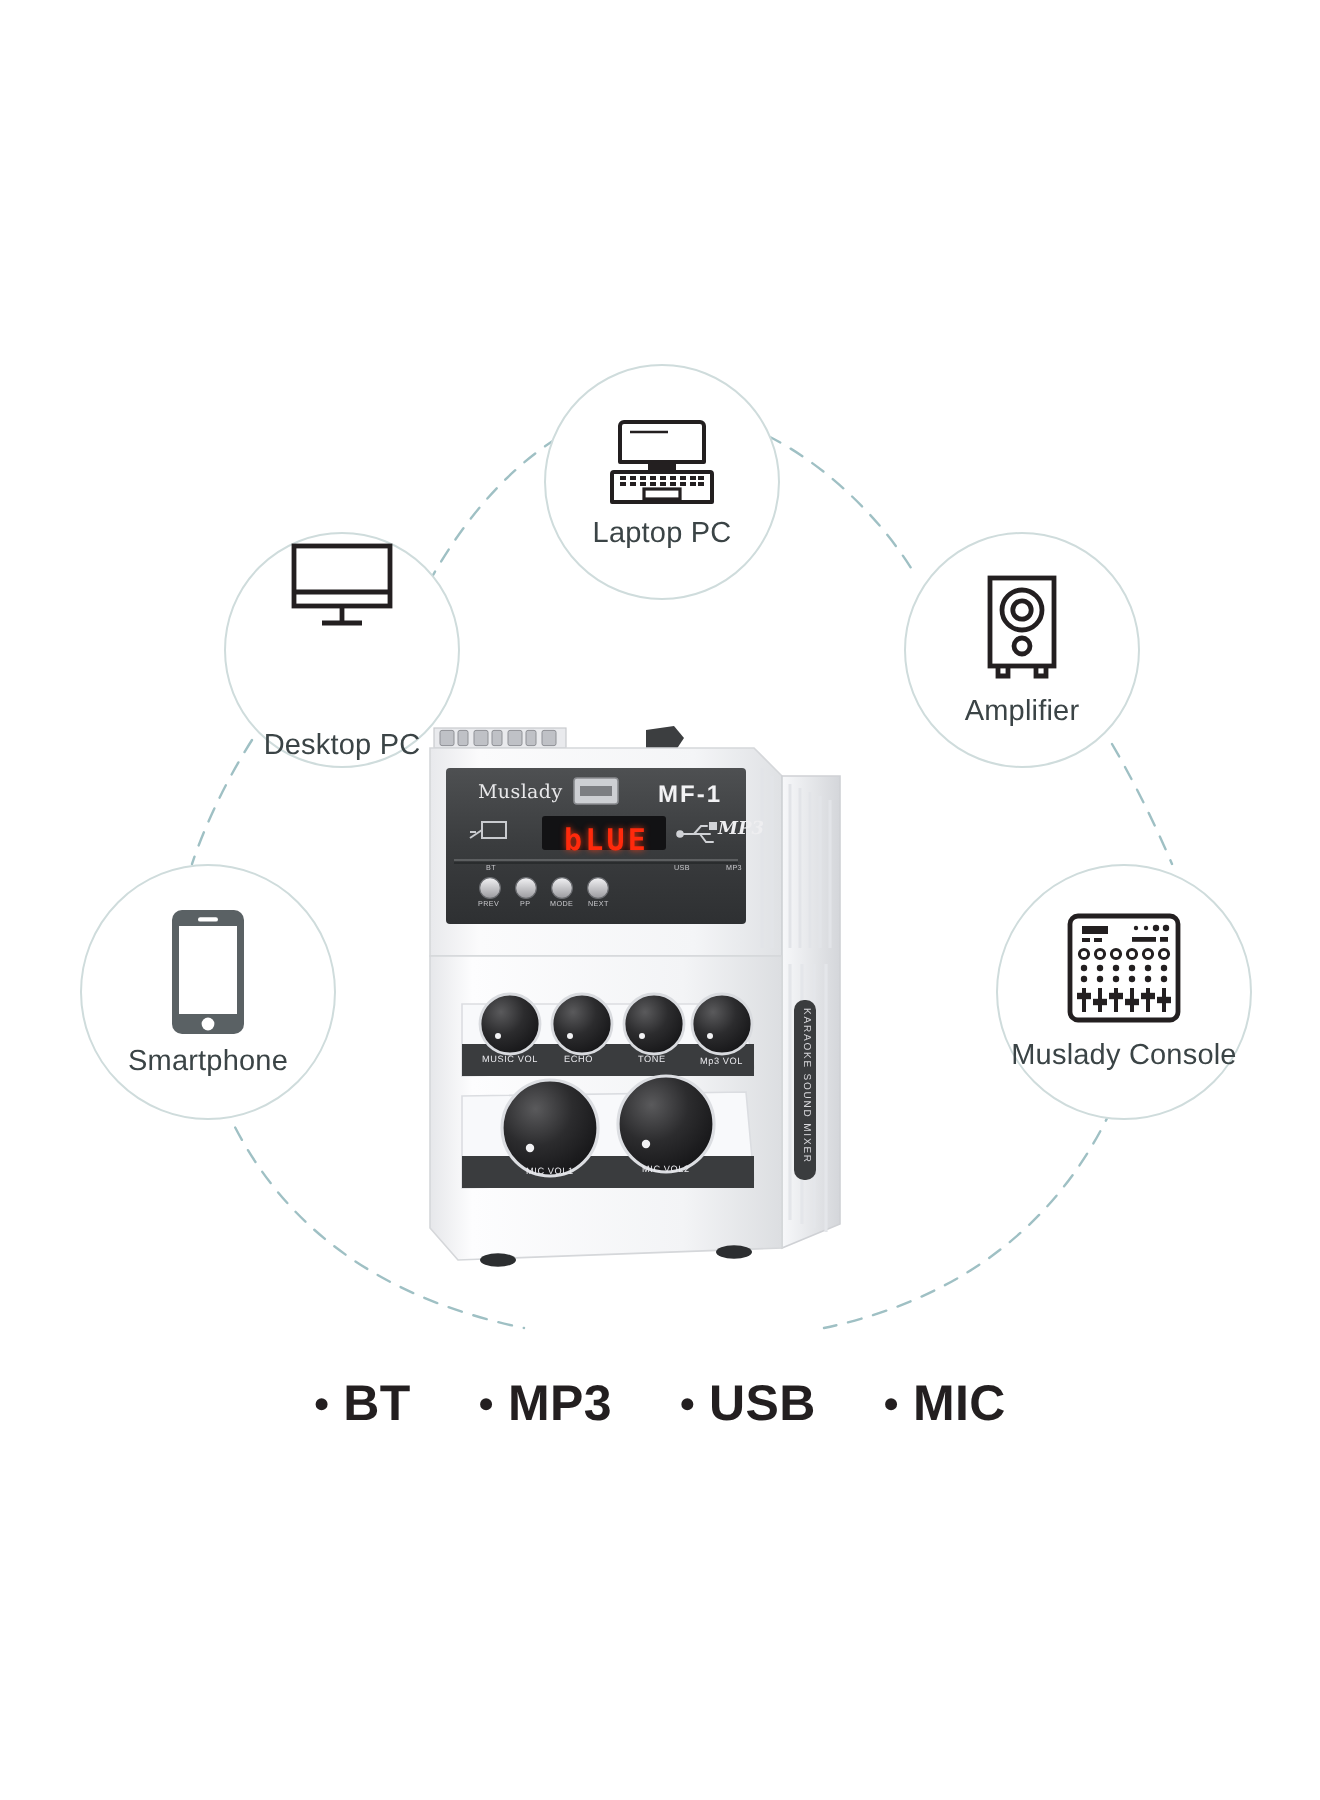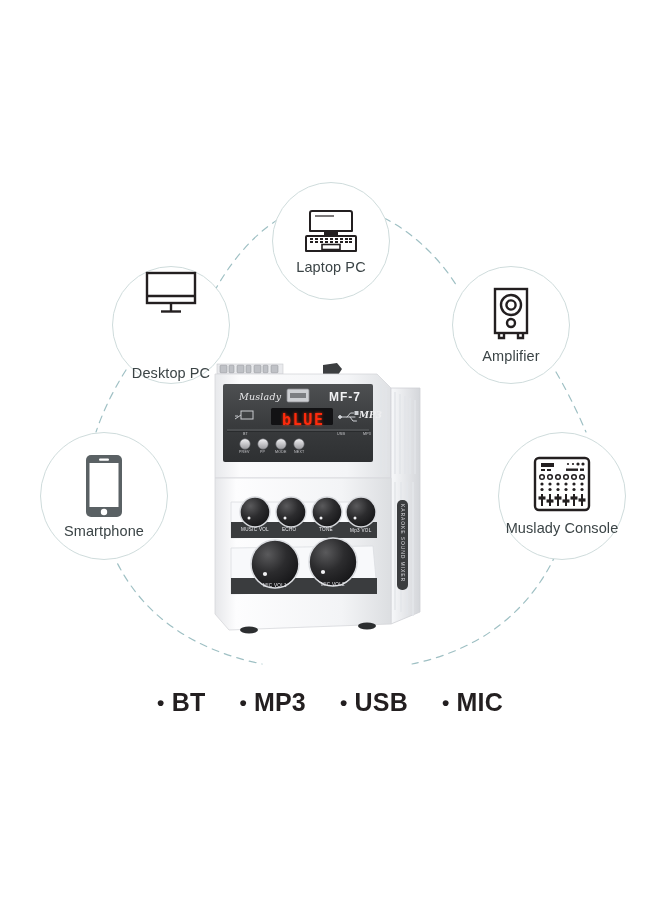--- a/index.html
+++ b/index.html
@@ -30,21 +30,21 @@
 
   .dev-svg{position:absolute;left:0;top:0;}
 
   .lcd-text{
     font-family:"DejaVu Sans Mono", monospace;
     font-size:15px;font-weight:bold;color:#ff2a0c;
     letter-spacing:1.6px;
     text-shadow:0 0 3px rgba(255,60,20,.85);
   }
   .brand-script{
-    font-family:"DejaVu Serif", serif;font-style:italic;
+    font-family:"DejaVu Serif", serif;
     font-size:9.5px;color:#e8e8ea;letter-spacing:.2px;
   }
   .model-txt{
     font-family:"Liberation Sans",sans-serif;font-weight:bold;
     font-size:12px;color:#f2f2f4;letter-spacing:1px;
   }
   .tiny-lbl{font-family:"Liberation Sans",sans-serif;font-size:3.6px;
             color:#c8c8cc;letter-spacing:.2px;}
   .knob-lbl{font-family:"Liberation Sans",sans-serif;font-size:4.6px;
             color:#eaeaee;letter-spacing:.3px;}
@@ -356,21 +356,21 @@
         <circle cx="128" cy="200" r="24" fill="url(#knobG)"></circle>
         <circle cx="128" cy="200" r="24" fill="none" stroke="#dcdee2" stroke-width="1.6"></circle>
         <circle cx="118" cy="210" r="2.1" fill="#f2f2f4"></circle>
       </g>
 
       <ellipse cx="44" cy="268" rx="9" ry="3.4" fill="#2c2e30"></ellipse>
       <ellipse cx="162" cy="264" rx="9" ry="3.4" fill="#2c2e30"></ellipse>
     </svg>
 
     <div class="brand-script" style="position:absolute;left:34px;top:29px;">Muslady</div>
-    <div class="model-txt" style="position:absolute;left:124px;top:28px;">MF-7</div>
+    <div class="model-txt" style="position:absolute;left:124px;top:28px;">MF-1</div>
     <div class="lcd-text" style="position:absolute;left:77px;top:49px;">bLUE</div>
     <div class="mp3-lbl" style="position:absolute;left:154px;top:48px;">MP3</div>
 
     <div class="tiny-lbl" style="position:absolute;left:38px;top:70px;">BT</div>
     <div class="tiny-lbl" style="position:absolute;left:132px;top:70px;">USB</div>
     <div class="tiny-lbl" style="position:absolute;left:158px;top:70px;">MP3</div>
 
     <div class="tiny-lbl" style="position:absolute;left:34px;top:88px;">PREV</div>
     <div class="tiny-lbl" style="position:absolute;left:55px;top:88px;">PP</div>
     <div class="tiny-lbl" style="position:absolute;left:70px;top:88px;">MODE</div>

